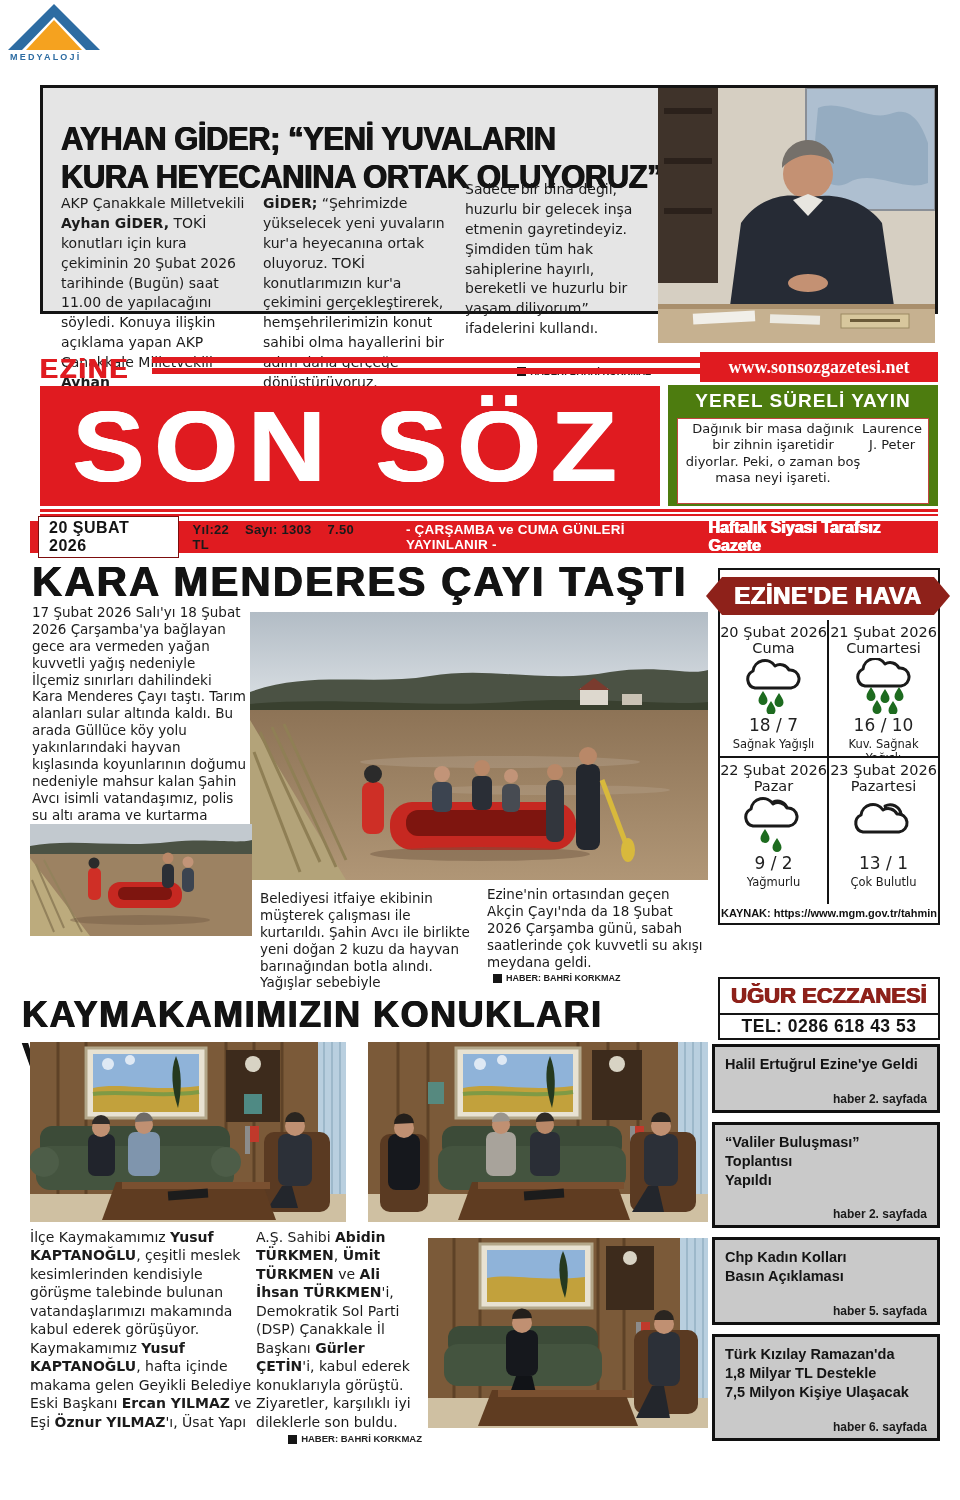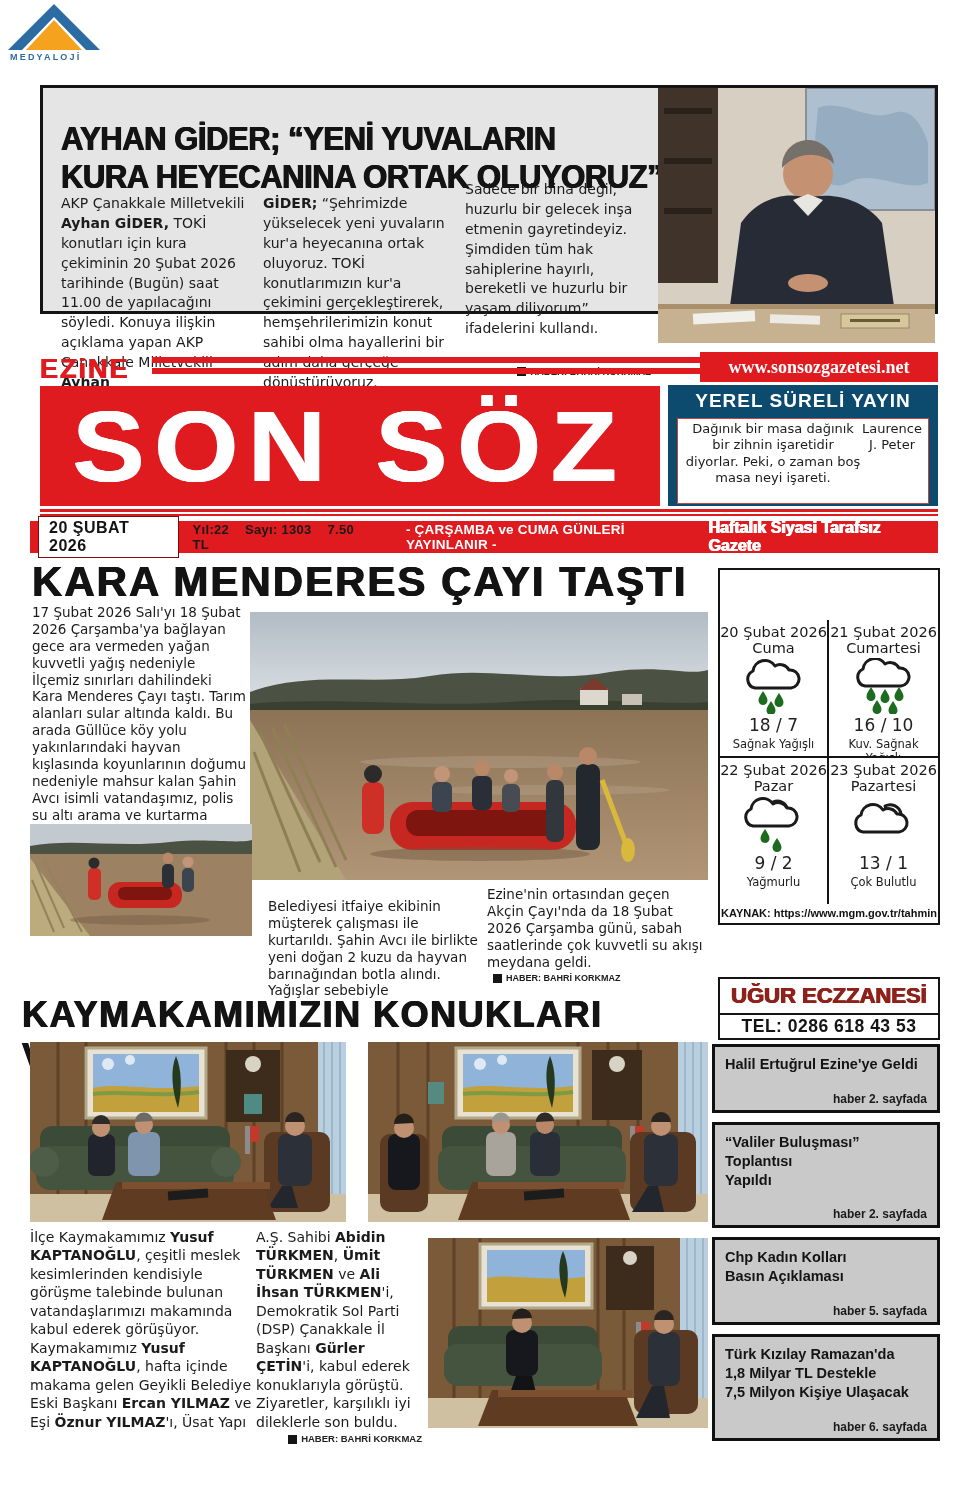--- a/index.html
+++ b/index.html
@@ -28,21 +28,21 @@
   
   .region{left:40px;top:354px;font-size:27px;letter-spacing:2px;color:#e01b20;}
   .stripe{background:#e01b20;}
   .website-bar{left:700px;top:352px;width:238px;height:30px;background:#e01b20;color:#fff;
                display:flex;align-items:center;justify-content:center;
                font-family:"Liberation Serif",serif;font-weight:bold;font-size:18px;}
   .title-banner{left:40px;top:386px;width:620px;height:120px;background:#e01b20;color:#fff;
                 display:flex;align-items:center;justify-content:center;}
   .title-banner span{font-family:"Liberation Sans",sans-serif;font-weight:bold;font-size:100px;
                      letter-spacing:9px;transform:scaleX(1.08);}
-  .mast-right{left:668px;top:385px;width:270px;height:121px;background:#0c4a6e;}
+  .mast-right{left:668px;top:385px;width:270px;height:121px;background:#4d7c0f;}
   .pub-type{position:absolute;left:0;top:5px;width:100%;text-align:center;color:#fff;
             font-family:"Liberation Sans",sans-serif;font-weight:bold;font-size:19px;letter-spacing:1px;}
   .quote-box{position:absolute;left:9px;top:33px;right:9px;height:80px;background:#fff;border:1px solid #c0463f;
              display:flex;justify-content:center;text-align:center;
              font-size:13px;line-height:1.25;color:#1c1c1c;padding:2px 6px;}
   .under-stripes{left:40px;top:509px;width:898px;height:7px;border-top:3px solid #e01b20;border-bottom:2px solid #e01b20;}
 
   
   .date-bar{left:30px;top:521px;width:908px;height:32px;background:#e01b20;display:flex;align-items:center;
             padding:0 8px;font-family:"Liberation Sans",sans-serif;}
@@ -251,27 +251,30 @@
       <rect x="58" y="44" width="13" height="32" rx="5" fill="#cf2f26"></rect>
         <circle cx="64" cy="39" r="5.5" fill="#2b2b2b"></circle>
       <rect x="132" y="40" width="12" height="24" rx="5" fill="#2b2f36"></rect>
         <circle cx="138" cy="34" r="5.5" fill="#b98868"></circle>
       <rect x="152" y="44" width="12" height="24" rx="5" fill="#3c4450"></rect>
         <circle cx="158" cy="38" r="5.5" fill="#c29478"></circle>
       <ellipse cx="110" cy="96" rx="70" ry="5" fill="#6e5640" opacity="0.4"></ellipse>
     </svg>
   </figure>
 
-  <p class="abs fcol fcol2" style="margin:12px;">Belediyesi itfaiye ekibinin müşterek çalışması ile kurtarıldı. Şahin Avcı ile birlikte yeni doğan 2 kuzu da hayvan barınağından botla alındı. Yağışlar sebebiyle</p>
+  <p class="abs fcol fcol2" style="margin:4px;">Belediyesi itfaiye ekibinin müşterek çalışması ile kurtarıldı. Şahin Avcı ile birlikte yeni doğan 2 kuzu da hayvan barınağından botla alındı. Yağışlar sebebiyle</p>
   <p class="abs fcol fcol3" style="margin:0;"><span>Ezine'nin ortasından geçen Akçin Çayı'nda da 18 Şubat 2026 Çarşamba günü, sabah saatlerinde çok kuvvetli su akışı meydana geldi.</span><span class="inline-byline">
         <span class="sq"></span>
         <span>HABER: BAHRİ KORKMAZ</span>
       </span></p>
 
   <div class="abs weather-box">
+    <div class="weather-ribbon fat">
+      <span>EZİNE'DE HAVA</span>
+    </div>
     <div class="w-grid">
 
       <div class="w-cell bR bB">
         <div class="w-date">20 Şubat 2026</div>
         <div class="w-day">Cuma</div>
         <div class="w-icon">
           <svg width="78" height="56" viewBox="0 0 78 56" style="margin:0 auto;">
             <path d="M20 30 a9 9 0 0 1 -2 -17 a12 12 0 0 1 22 -5 a10 10 0 0 1 14 4 a9 9 0 0 1 2 18 z" fill="#fff" stroke="#1a1a1a" stroke-width="3" stroke-linejoin="round"></path>
             <path transform="translate(28,40)" d="M0 -7 C2.5 -3 4.5 -0.5 4.5 2.5 A4.5 4.5 0 1 1 -4.5 2.5 C-4.5 -0.5 -2.5 -3 0 -7 Z" fill="#1d6b1f"></path>
             <path transform="translate(44,42)" d="M0 -7 C2.5 -3 4.5 -0.5 4.5 2.5 A4.5 4.5 0 1 1 -4.5 2.5 C-4.5 -0.5 -2.5 -3 0 -7 Z" fill="#1d6b1f"></path>

